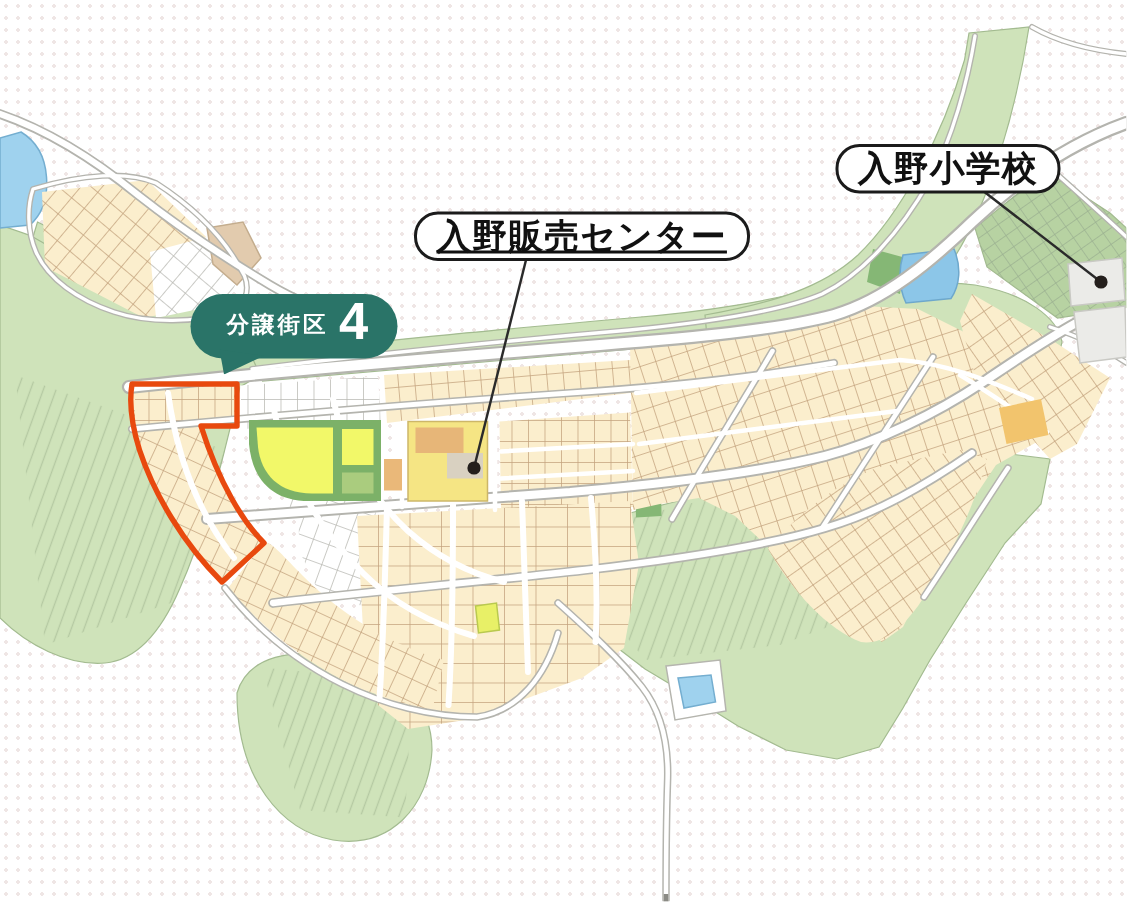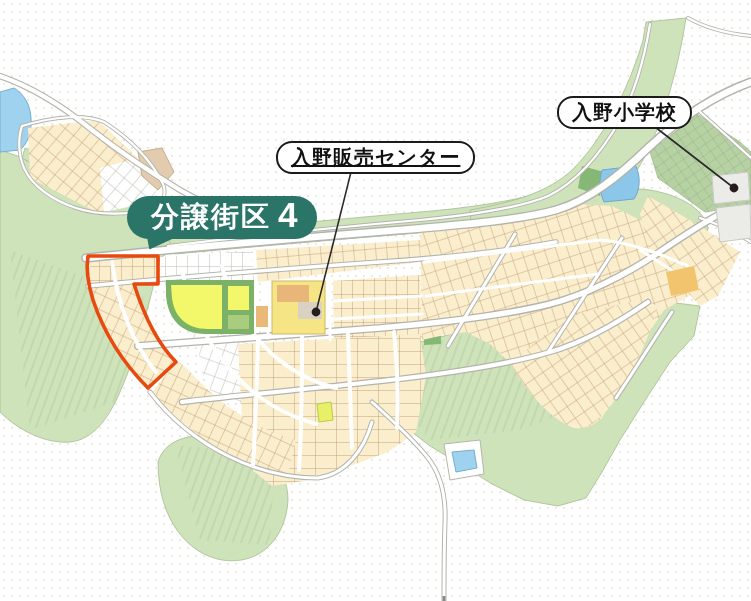--- a/index.html
+++ b/index.html
@@ -23,36 +23,36 @@
   .casings use.k4{stroke-width:4;}    .inners use.k4{stroke-width:2.2;}
   .st{fill:none;stroke:#ffffff;stroke-linecap:round;}
   .st4{stroke-width:4;} .st3{stroke-width:3;}
   .red-outline{fill:none;stroke:var(--highlight-outline,#e8490e);stroke-width:3.6;stroke-linejoin:round;}
   .leader{stroke:var(--leader-line,#2a2a2a);stroke-width:1.6;fill:none;}
   .leader-dot{fill:#241f1c;}
   
   .pill{
     position:absolute;display:flex;align-items:center;height:26px;
     background:#ffffff;border:2px solid #1b1b1b;border-radius:16px;
-    padding:1px 13px 2px;font-size:20px;font-weight:bold;color:#111;
+    padding:1px 13px 2px;font-size:23px;font-weight:bold;color:#111;
     letter-spacing:1px;white-space:nowrap;z-index:5;
   }
   .badge{
     position:absolute;left:127px;top:196px;z-index:5;
     display:flex;align-items:center;height:41px;
     background:var(--badge-bg,#2a7468);color:var(--badge-text,#fff);
     border-radius:22px;padding:0 20px 2px 24px;white-space:nowrap;
   }
   .badge::after{
     content:"";position:absolute;left:18px;bottom:-12px;width:30px;height:16px;
     background:var(--badge-bg,#2a7468);
     clip-path:polygon(18% 100%,0 0,100% 0);
     transform:rotate(8deg);
   }
-  .badge .t{font-size:28px;font-weight:bold;letter-spacing:2px;}
+  .badge .t{font-size:15px;font-weight:bold;letter-spacing:2px;}
   .badge .n{font-size:35px;font-weight:bold;margin-left:7px;margin-top:-4px;}
 </style>
 </head>
 <body>
 
 <div class="stage">
   <svg width="751" height="601" viewBox="0 0 751 601">
     <defs>
       <pattern id="beige0" width="11" height="14" patternUnits="userSpaceOnUse">
         <rect width="11" height="14" fill="var(--residential-lot,#fbeecd)"></rect>

